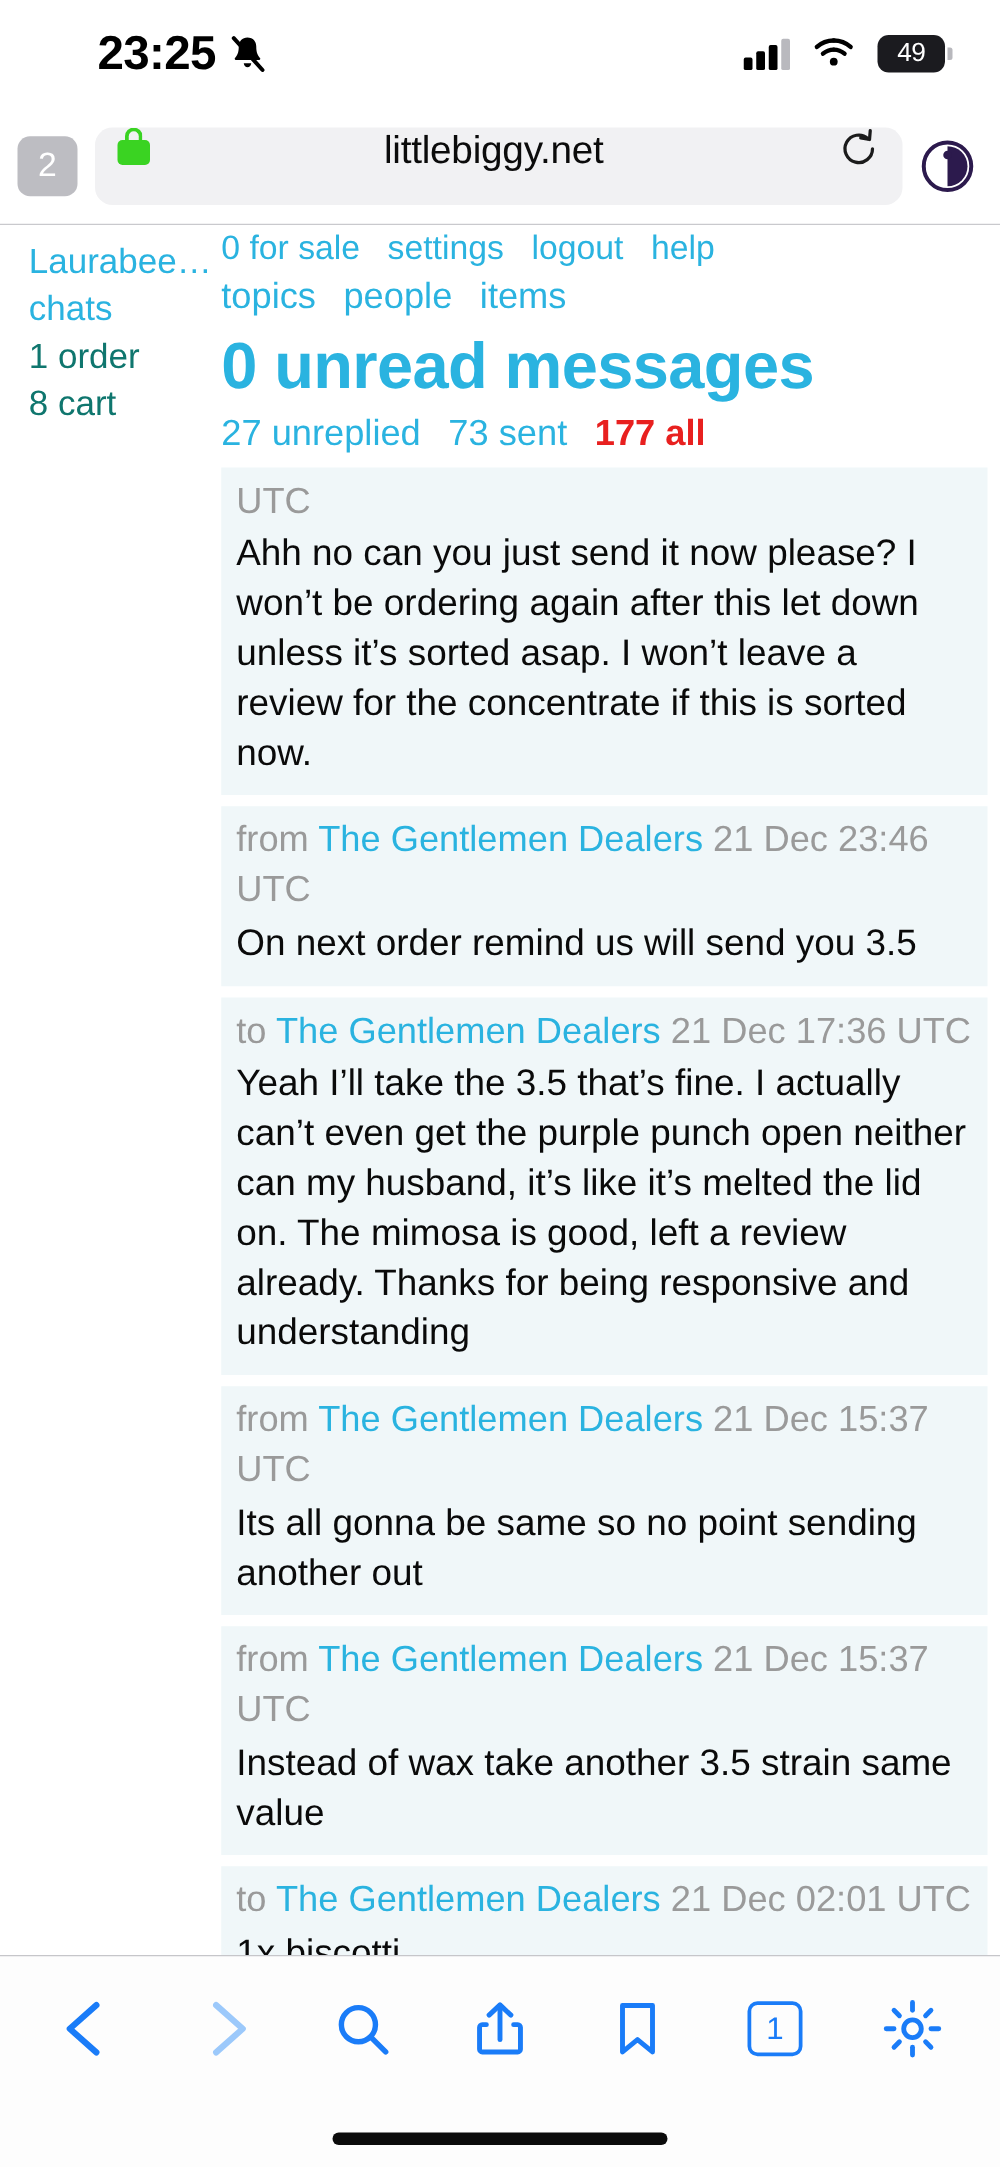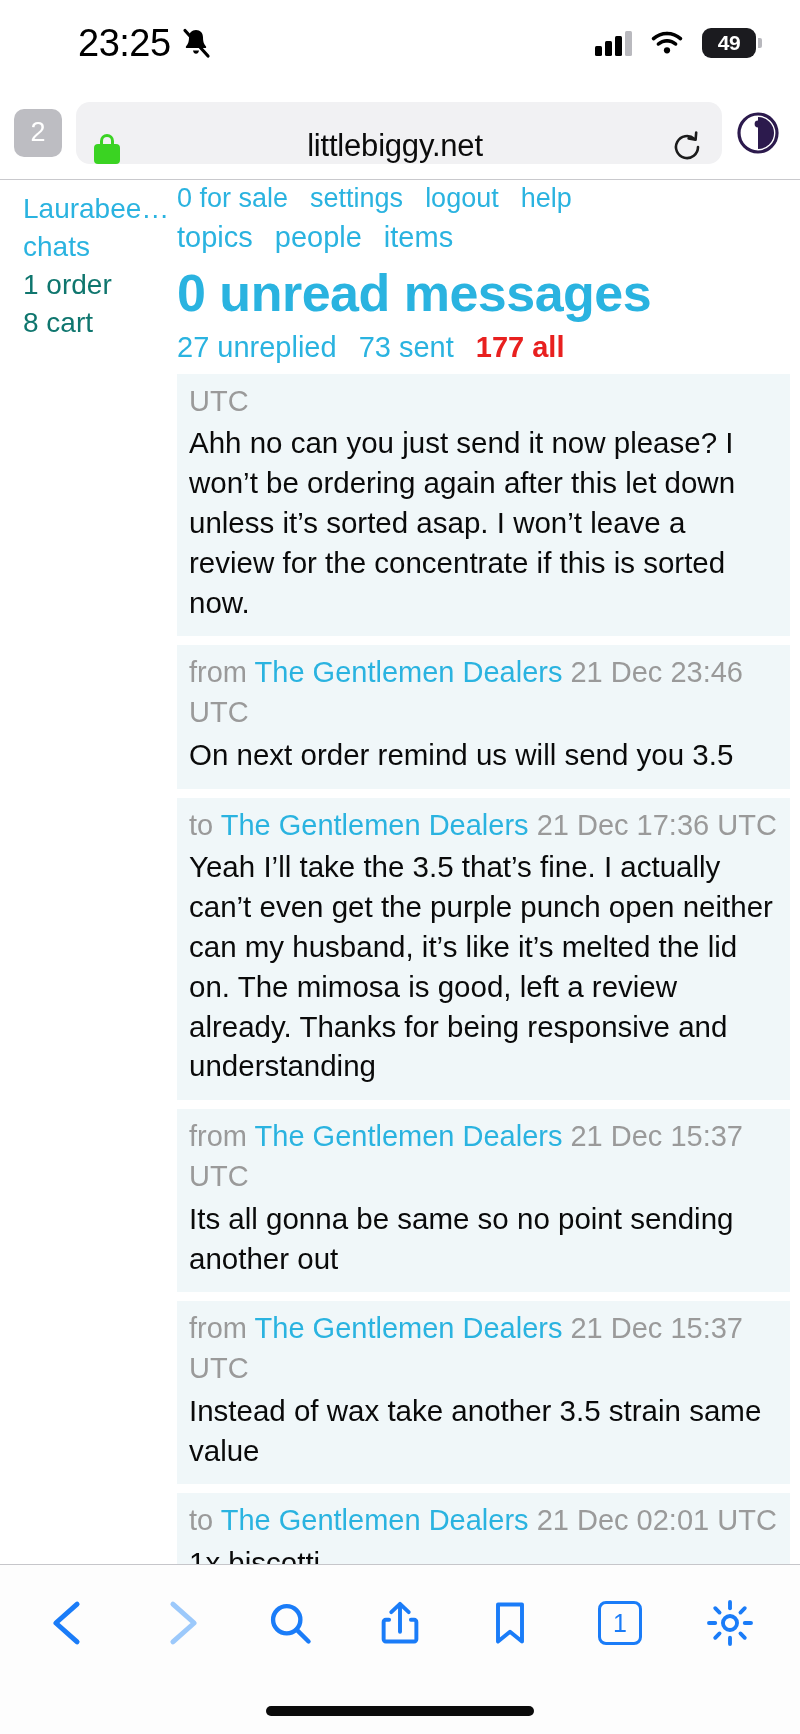--- a/index.html
+++ b/index.html
@@ -20,21 +20,21 @@
     padding: 0 44px 0 78px;
     justify-content: space-between;
   }
   .status-left {
     display: flex;
     align-items: center;
     gap: 10px;
   }
   .clock {
     font-size: 38px;
-    font-weight: 400;
+    font-weight: 700;
     letter-spacing: -0.5px;
     color: #000;
   }
   .bell-off { width: 30px; height: 34px; position: relative; }
   .status-right {
     display: flex;
     align-items: center;
     gap: 16px;
   }
   .signal { display: flex; align-items: flex-end; gap: 3px; height: 26px; }
@@ -44,21 +44,21 @@
   .signal i:nth-child(3) { height: 20px; }
   .signal i:nth-child(4) { height: 25px; background: #b9b9be; }
   .battery {
     position: relative;
     width: 54px; height: 30px;
     background: #1b1b1f;
     border-radius: 9px;
     display: flex; align-items: center; justify-content: center;
   }
   .battery span {
-    color: #fff; font-size: 21px; font-weight: 700; letter-spacing: -0.5px;
+    color: #fff; font-size: 21px; font-weight: 400; letter-spacing: -0.5px;
   }
   .battery::after {
     content: "";
     position: absolute;
     right: -6px; top: 10px;
     width: 4px; height: 10px;
     background: #b8b8bd;
     border-radius: 0 2px 2px 0;
   }
 
@@ -80,21 +80,21 @@
     display: flex; align-items: center; justify-content: center;
     font-size: 27px; font-weight: 500;
     flex: 0 0 auto;
   }
   .urlbar {
     flex: 1 1 auto;
     height: 62px;
     background: #f1f1f3;
     border-radius: 14px;
     display: flex;
-    align-items: flex-end;
+    align-items: flex-start;
     padding: 0 18px;
     position: relative;
     min-width: 0;
   }
   .lock {
     width: 26px; height: 30px;
     position: relative;
     flex: 0 0 auto;
   }
   .lock .body {

